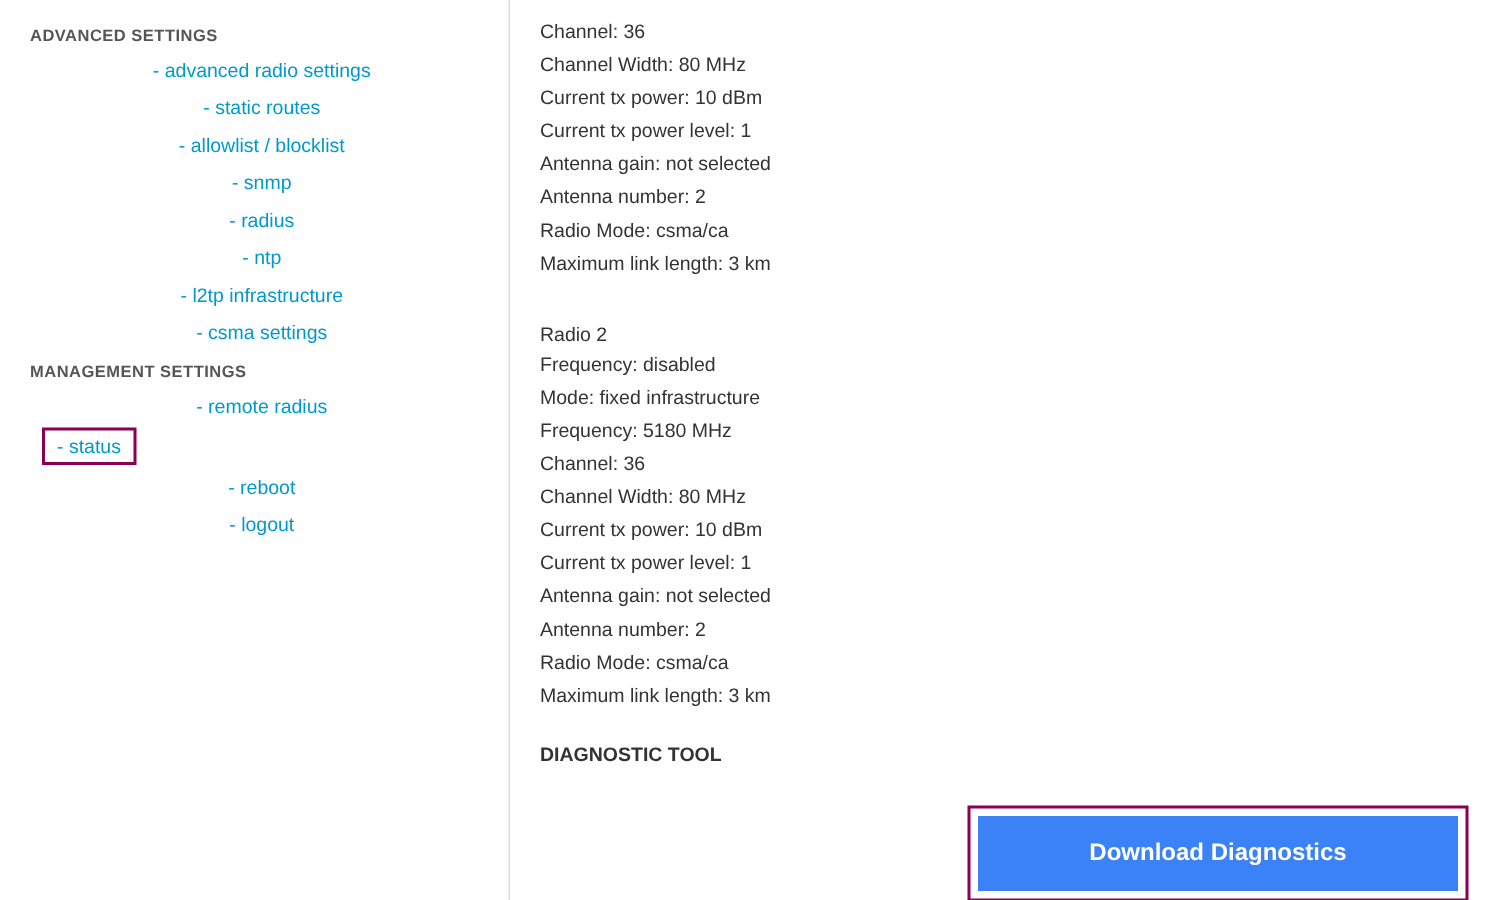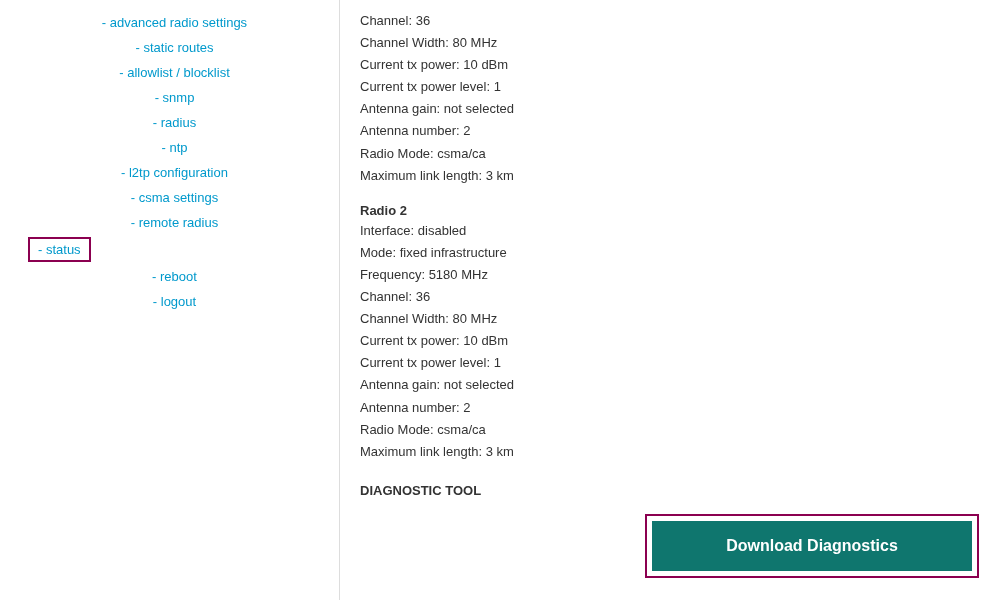--- a/index.html
+++ b/index.html
@@ -56,74 +56,76 @@
       overflow-y: auto;
     }
 
     .info-text {
       font-size: 13px;
       color: #333;
       line-height: 1.7;
     }
 
     .radio-title {
-      font-weight: bold;
+      font-weight: normal;
       font-size: 13px;
       color: #333;
-      margin-top: 16px;
+      margin-top: 28px;
       margin-bottom: 2px;
     }
 
     .section-heading {
       font-weight: bold;
       font-size: 13px;
       color: #333;
       margin-top: 20px;
-      margin-bottom: 16px;
+      margin-bottom: 27px;
       text-transform: uppercase;
     }
 
     .download-btn-wrapper {
       display: flex;
       justify-content: flex-end;
       margin-top: 10px;
     }
 
     .download-btn-outer {
       border: 2px solid #8b0050;
       padding: 5px;
       display: inline-block;
     }
 
     .download-btn {
-      background: #0f766e;
+      background: #3b82f6;
       color: #fff;
       font-size: 16px;
       font-weight: bold;
       border: none;
       padding: 16px 40px;
       cursor: pointer;
       min-width: 320px;
       text-align: center;
     }
   </style>
 </head>
 <body>
 
 <div class="sidebar">
+  <div class="sidebar-section-title">ADVANCED SETTINGS</div>
 
   <a class="sidebar-link">- advanced radio settings</a>
   <a class="sidebar-link">- static routes</a>
   <a class="sidebar-link">- allowlist / blocklist</a>
   <a class="sidebar-link">- snmp</a>
   <a class="sidebar-link">- radius</a>
   <a class="sidebar-link">- ntp</a>
-  <a class="sidebar-link">- l2tp configuration</a>
+  <a class="sidebar-link">- l2tp infrastructure</a>
   <a class="sidebar-link">- csma settings</a>
 
+  <div class="sidebar-section-title">MANAGEMENT SETTINGS</div>
 
   <a class="sidebar-link">- remote radius</a>
   <a class="sidebar-link active">- status</a>
   <a class="sidebar-link">- reboot</a>
   <a class="sidebar-link">- logout</a>
 </div>
 
 <div class="main-content">
 
   <div class="info-text">
@@ -132,21 +134,21 @@
     <div>Current tx power: 10 dBm</div>
     <div>Current tx power level: 1</div>
     <div>Antenna gain: not selected</div>
     <div>Antenna number: 2</div>
     <div>Radio Mode: csma/ca</div>
     <div>Maximum link length: 3 km</div>
   </div>
 
   <div class="radio-title">Radio 2</div>
   <div class="info-text">
-    <div>Interface: disabled</div>
+    <div>Frequency: disabled</div>
     <div>Mode: fixed infrastructure</div>
     <div>Frequency: 5180 MHz</div>
     <div>Channel: 36</div>
     <div>Channel Width: 80 MHz</div>
     <div>Current tx power: 10 dBm</div>
     <div>Current tx power level: 1</div>
     <div>Antenna gain: not selected</div>
     <div>Antenna number: 2</div>
     <div>Radio Mode: csma/ca</div>
     <div>Maximum link length: 3 km</div>

